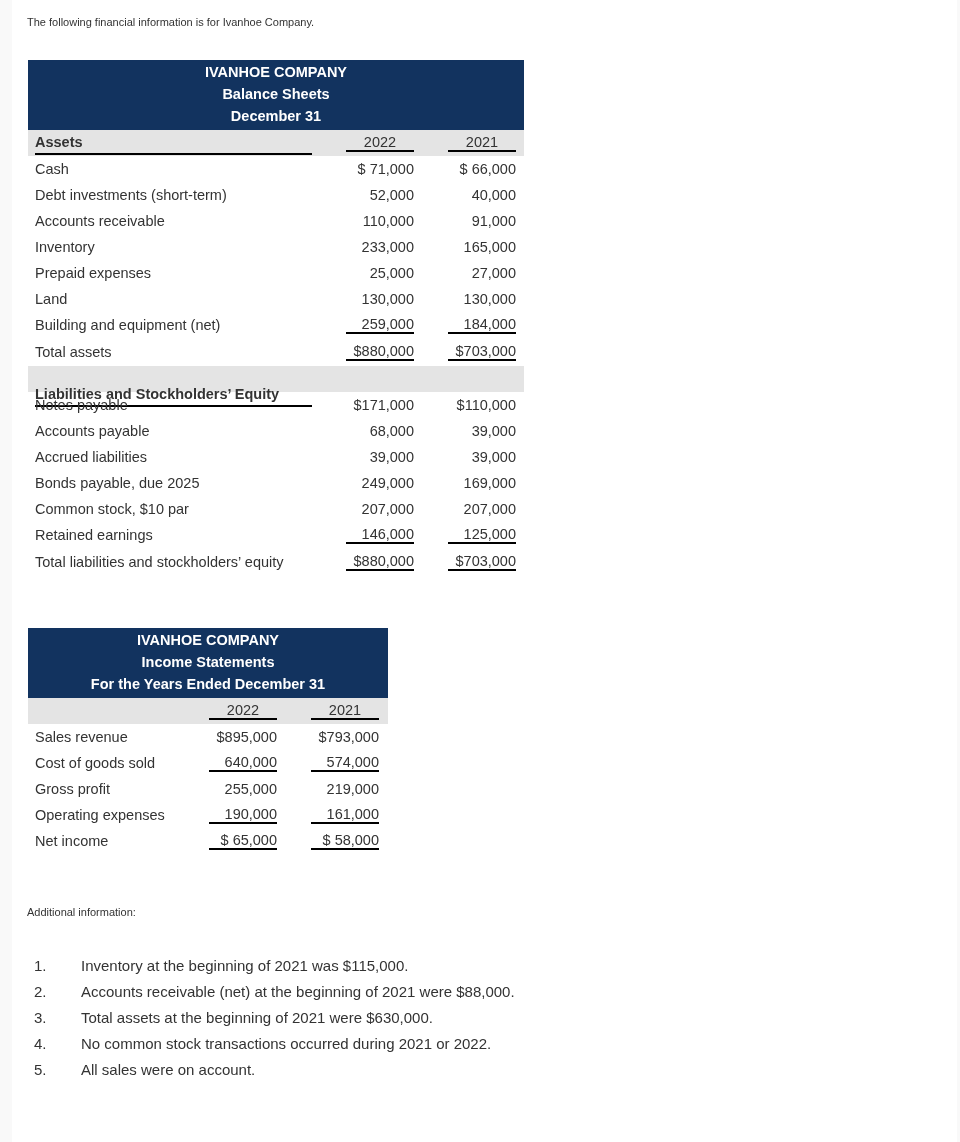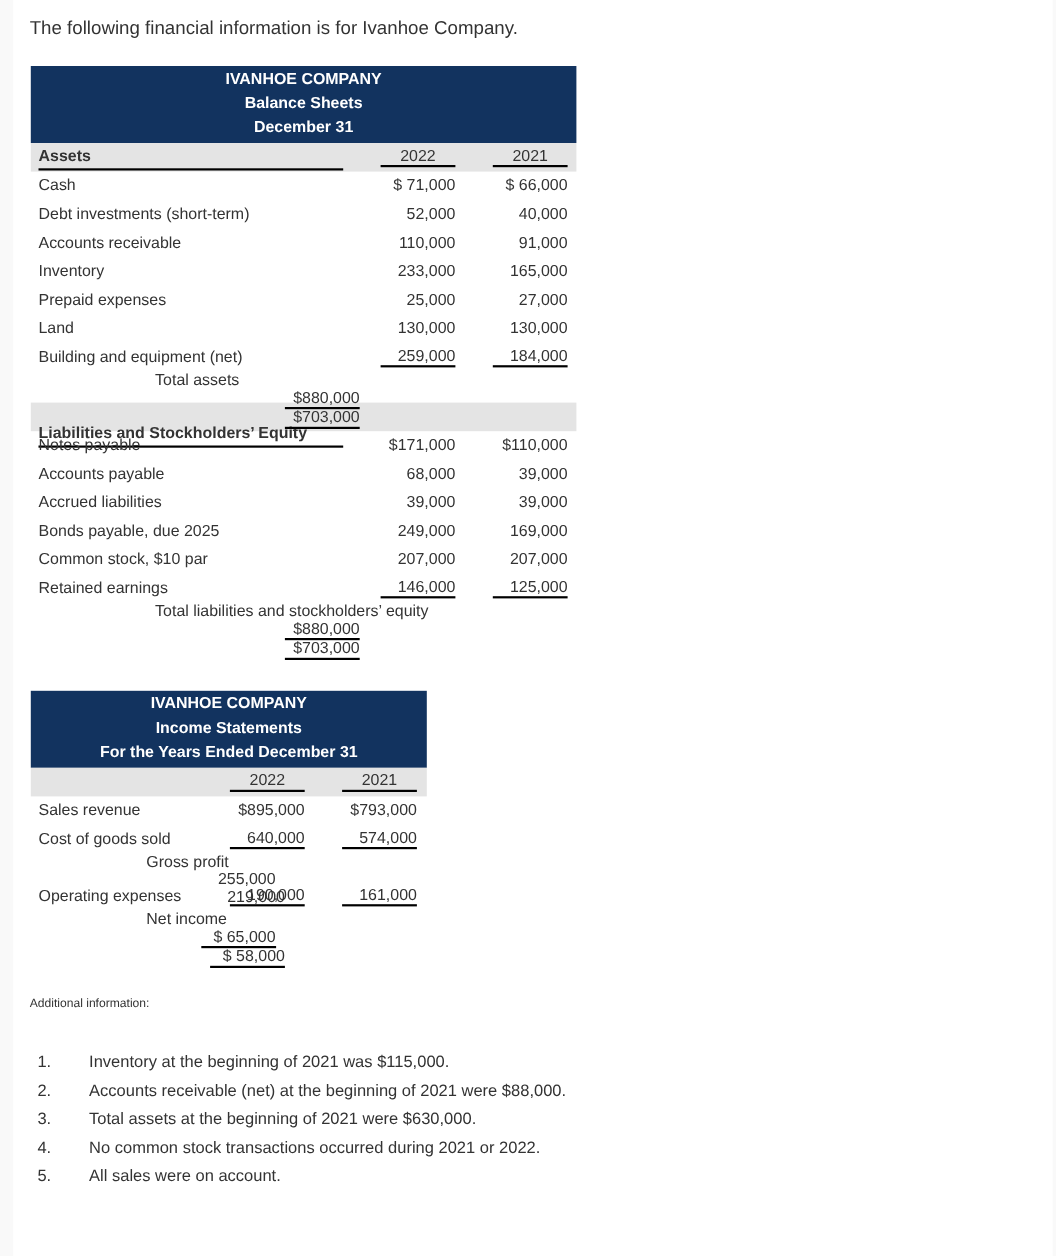--- a/index.html
+++ b/index.html
@@ -13,21 +13,21 @@
     }
     .page {
       position: absolute;
       left: 12px; top: 0;
       width: 945px; height: 1142px;
       background: #ffffff;
     }
     .intro {
       position: absolute;
       left: 15px; top: 16px;
-      font-size: 17px;
+      font-size: 11px;
       color: #333;
     }
     
     .bs {
       position: absolute;
       left: 16px; top: 60px;
       width: 496px;
     }
     .hdr {
       background: #12335f;
@@ -58,21 +58,21 @@
     }
     .bs .c-v1 .cell-inner, .bs .c-v2 .cell-inner { width: 68px; }
     .ul { border-bottom: 2.5px solid #000; }
     .sec-head {
       font-weight: bold;
       display: inline-block;
     }
     .sec-head.assets { width: 277px; border-bottom: 2.5px solid #000; line-height: 21px; }
     .sec-head.liab { width: 277px; border-bottom: 2.5px solid #000; line-height: 21px; margin-top: 32px; }
     .yr { font-weight: normal; text-align: center !important; }
-    .totalrow { height: 28px; flex-direction: column; }
+    .totalrow { height: 28px; }
 
     
     .is {
       position: absolute;
       left: 16px; top: 628px;
       width: 360px;
     }
     .is .hdr { height: 70px; }
     .is .c-label { width: 164px; }
     .is .c-v1 { width: 85px; text-align: right; }

